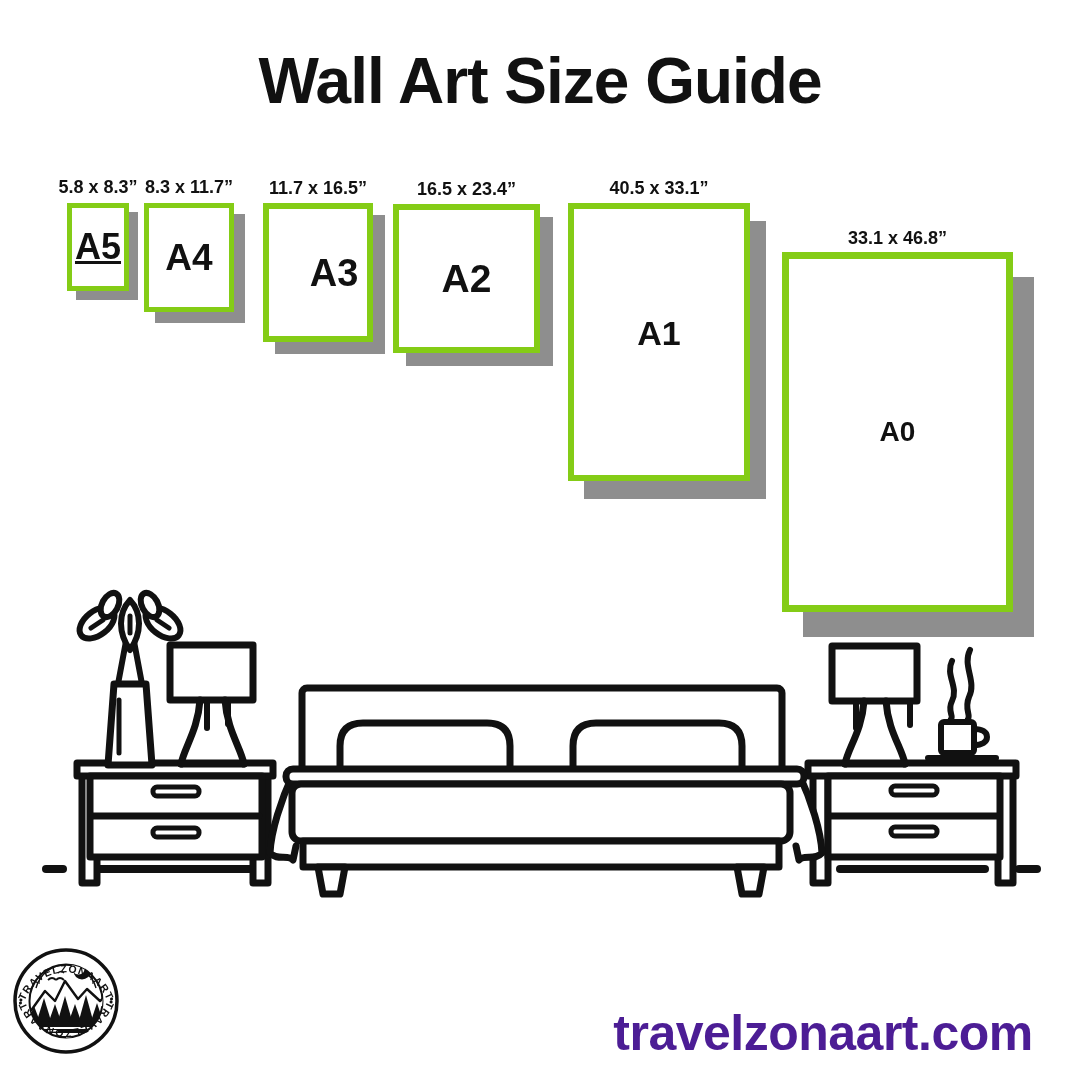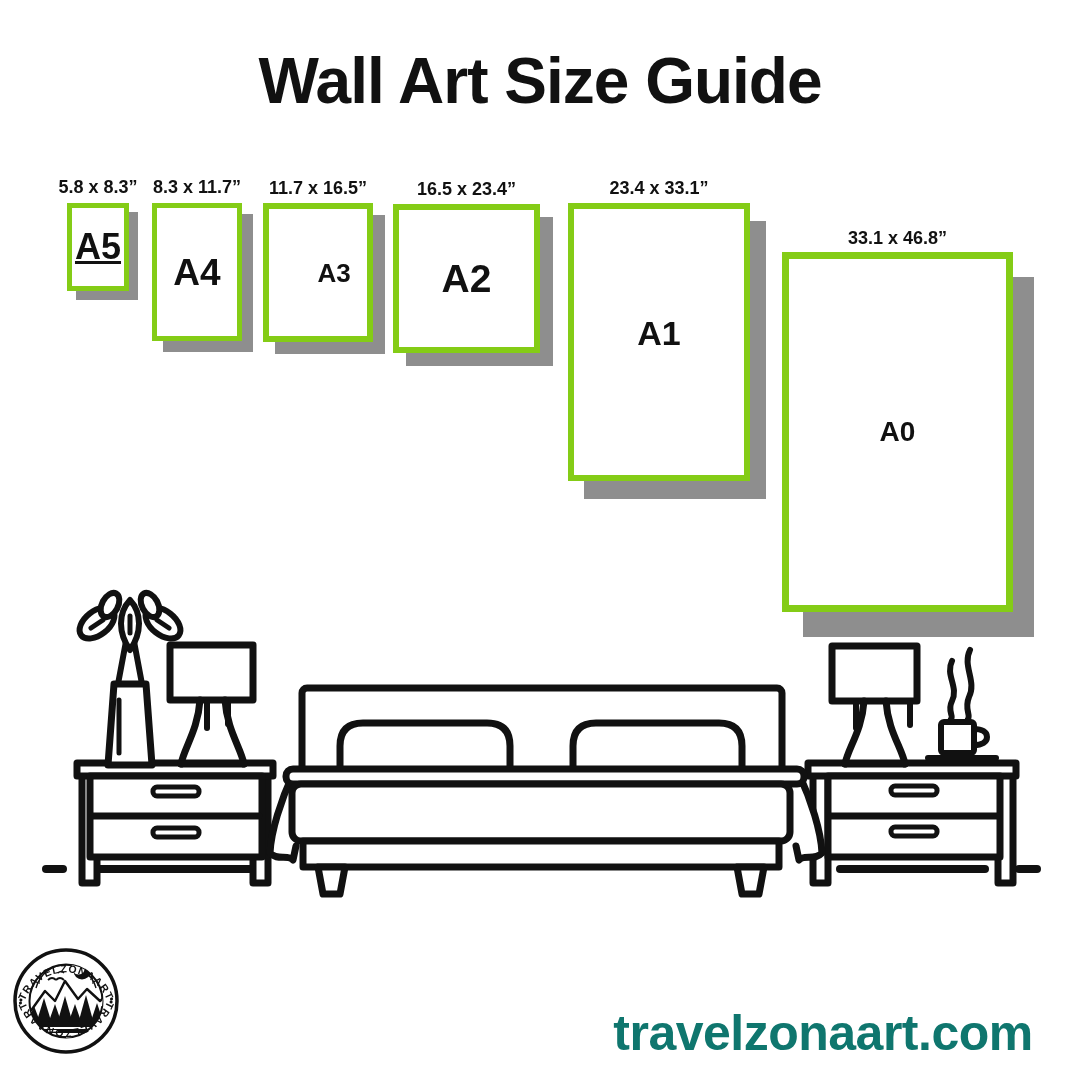--- a/index.html
+++ b/index.html
@@ -16,37 +16,37 @@
     position:absolute;box-sizing:border-box;background:#fff;border:8px solid #84cc16;
     display:flex;align-items:center;justify-content:center;
   }
   .dim-label{
     position:absolute;top:-31px;left:50%;transform:translateX(-50%);
     white-space:nowrap;font-weight:bold;font-size:18px;letter-spacing:0px;color:#111;
   }
   .frame-letter{font-weight:bold;color:#111;line-height:1;}
   .frame-a5{left:67px; top:203px;width:62px; height:88px; border-width:5px;box-shadow:9px 9px 0 #8e8e8e;}
   .frame-a5 .frame-letter{font-size:36px;text-decoration:underline;}
-  .frame-a4{left:152px;top:203px;width:90px; height:138px;border-width:5px;box-shadow:11px 11px 0 #8e8e8e;}
+  .frame-a4{left:144px;top:203px;width:90px; height:109px;border-width:5px;box-shadow:11px 11px 0 #8e8e8e;}
   .frame-a4 .frame-letter{font-size:37px;}
   .frame-a3{left:263px;top:203px;width:110px;height:139px;border-width:6px;box-shadow:12px 12px 0 #8e8e8e;}
-  .frame-a3 .frame-letter{font-size:26px;margin-left:32px;}
+  .frame-a3 .frame-letter{font-size:38px;margin-left:32px;}
   .frame-a2{left:393px;top:204px;width:147px;height:149px;border-width:6px;box-shadow:13px 13px 0 #8e8e8e;}
   .frame-a2 .frame-letter{font-size:39px;}
   .frame-a1{left:568px;top:203px;width:182px;height:278px;border-width:6px;box-shadow:16px 18px 0 #8e8e8e;}
   .frame-a1 .frame-letter{font-size:34px;margin-top:-18px;}
   .frame-a0{left:782px;top:204px;width:231px;height:360px;border-width:7px;box-shadow:21px 25px 0 #8e8e8e;margin-top:48px;}
   .frame-a0 .frame-letter{font-size:28px;}
   
   .scene{position:absolute;left:0;top:588px;width:1080px;height:312px;display:block;}
   
   .logo{position:absolute;left:8px;top:932px;width:120px;height:138px;display:block;}
   .website{
     position:absolute;top:1004px;left:823px;transform:translateX(-50%);
-    font-size:50px;font-weight:bold;letter-spacing:-0.5px;white-space:nowrap;color:#0f766e;
+    font-size:50px;font-weight:bold;letter-spacing:-0.5px;white-space:nowrap;color:#4c1d95;
   }
 </style>
 </head>
 <body>
 
 <div class="canvas">
 
   <div class="title">Wall Art Size Guide</div>
 
   <div class="frame frame-a5">
@@ -59,21 +59,21 @@
   </div>
   <div class="frame frame-a3">
     <span class="dim-label">11.7 x 16.5”</span>
     <span class="frame-letter">A3</span>
   </div>
   <div class="frame frame-a2">
     <span class="dim-label">16.5 x 23.4”</span>
     <span class="frame-letter">A2</span>
   </div>
   <div class="frame frame-a1">
-    <span class="dim-label">23.4 x 33.1”</span>
+    <span class="dim-label">40.5 x 33.1”</span>
     <span class="frame-letter">A1</span>
   </div>
   <div class="frame frame-a0">
     <span class="dim-label">33.1 x 46.8”</span>
     <span class="frame-letter">A0</span>
   </div>
 
   <svg class="scene" viewBox="0 0 1080 312">
     <g stroke="#111" stroke-width="7" stroke-linecap="round" stroke-linejoin="round" fill="none">
 

